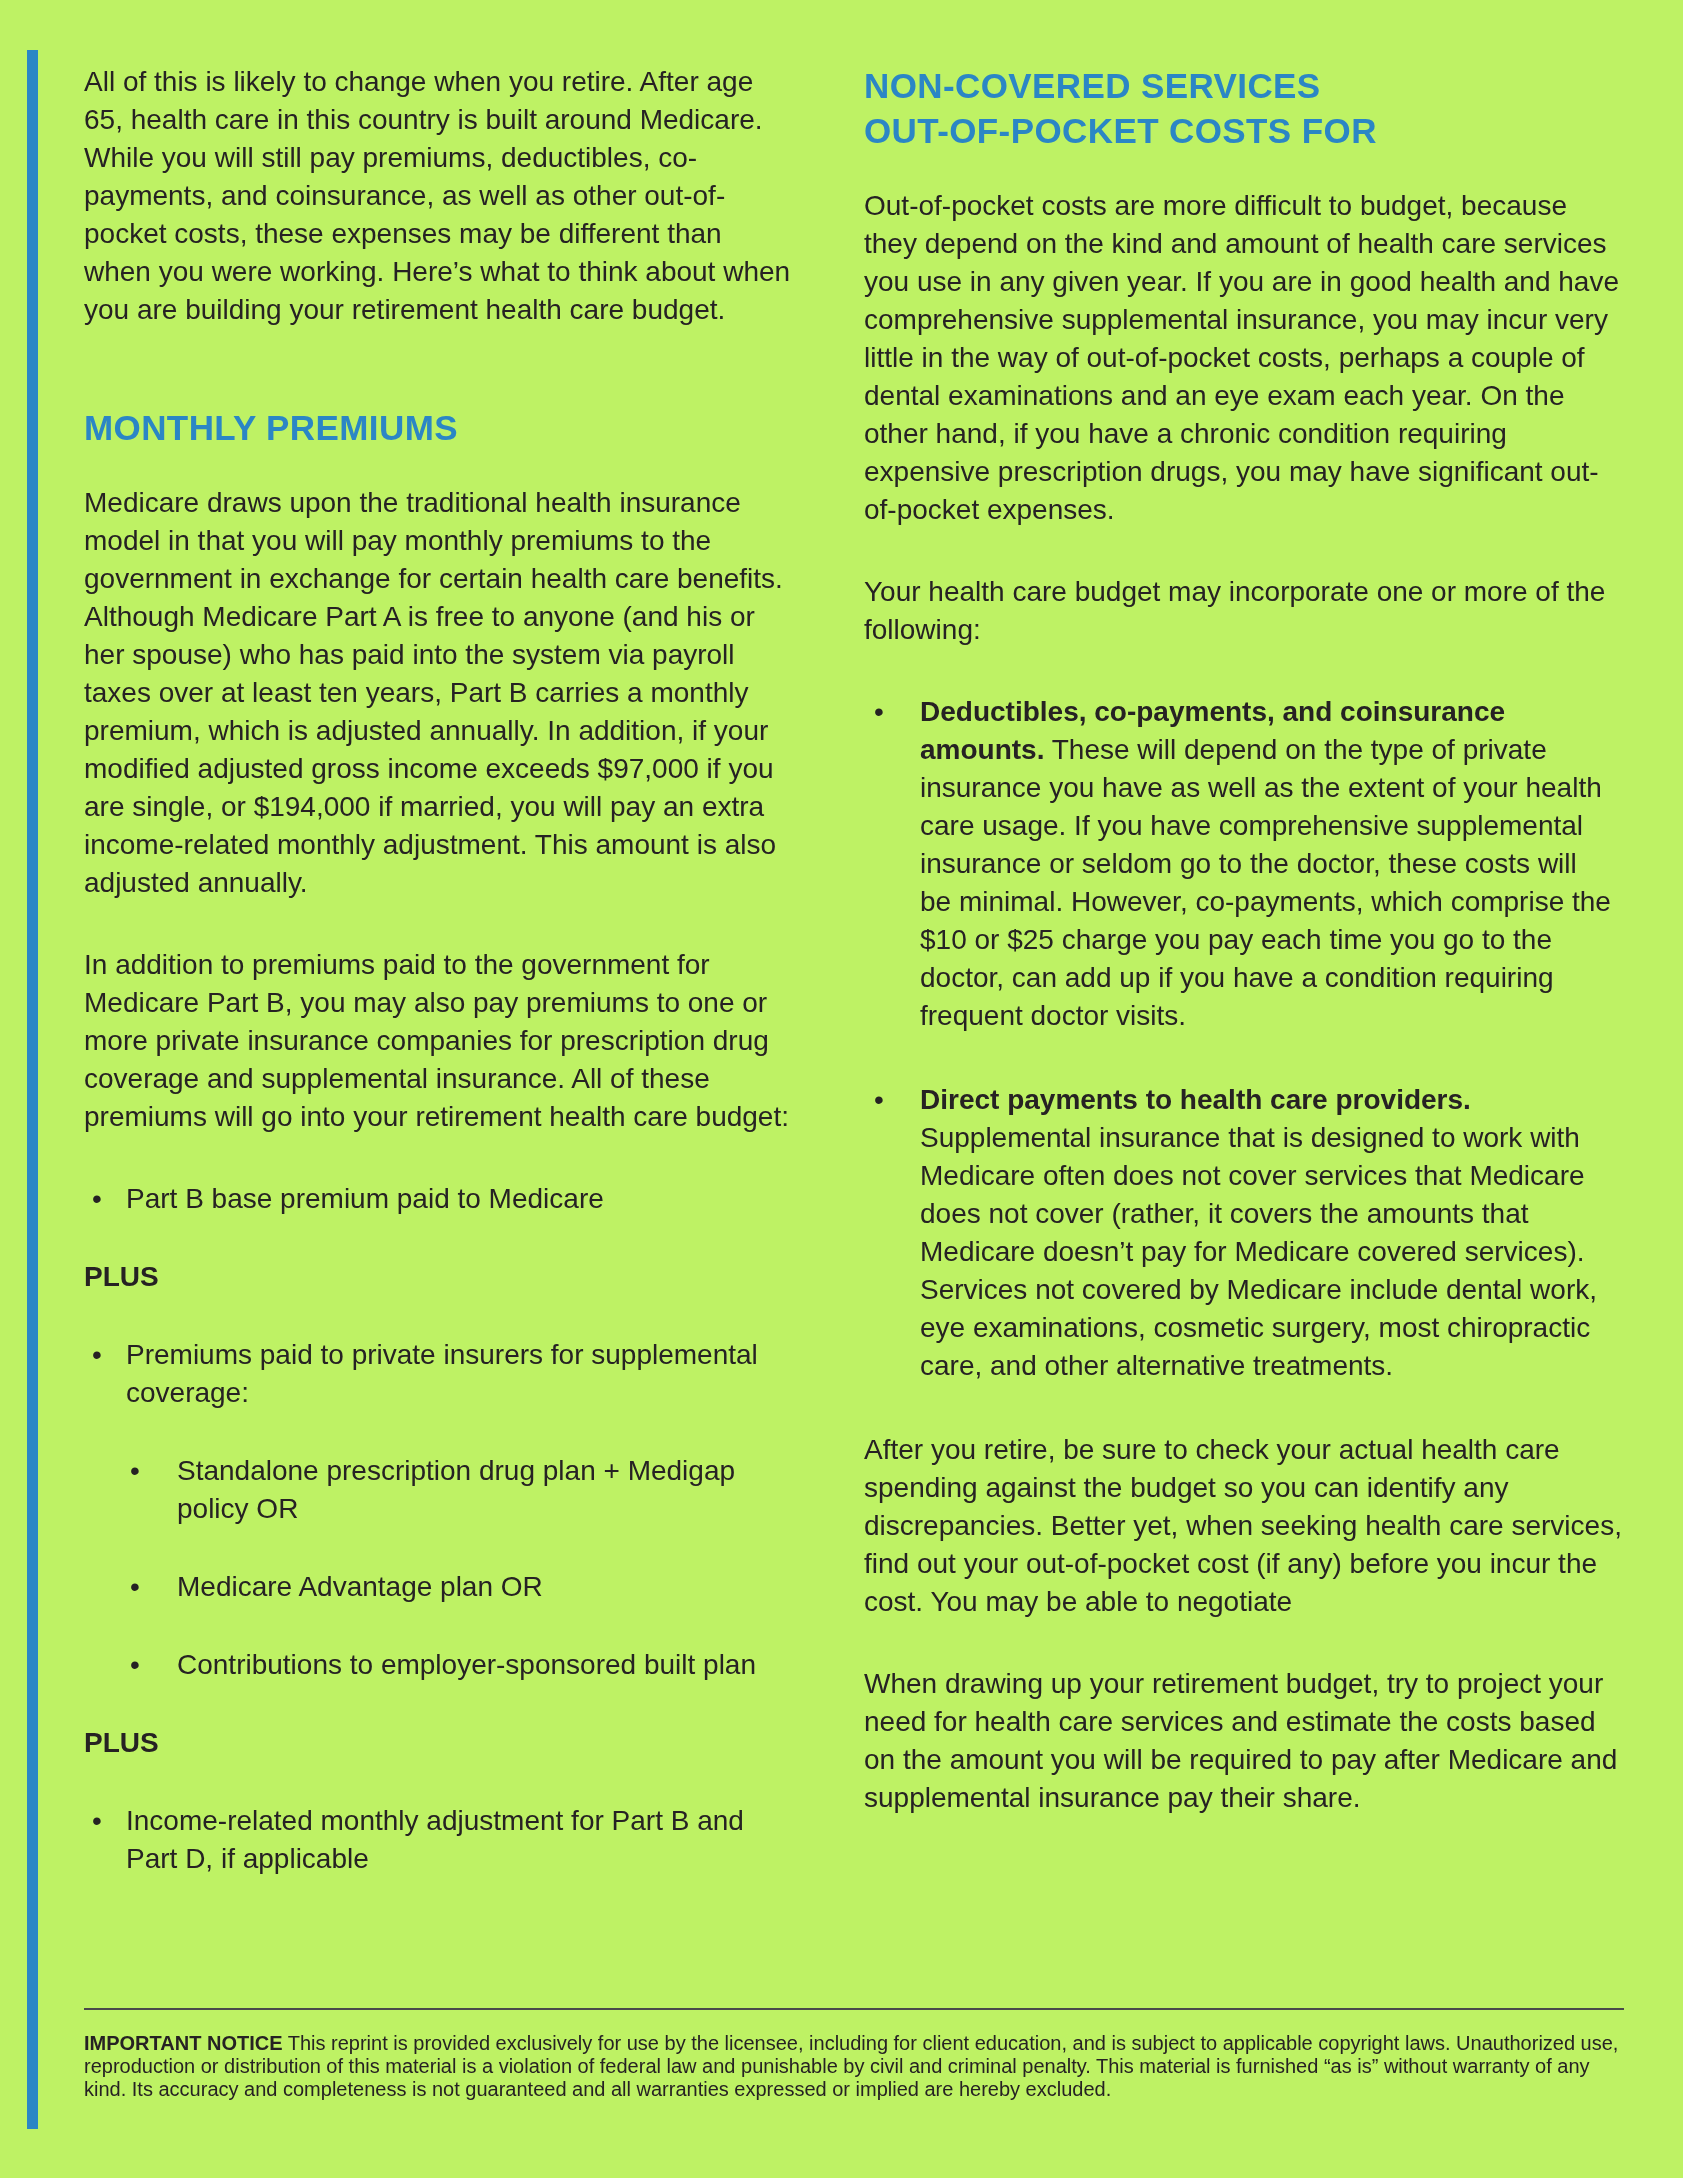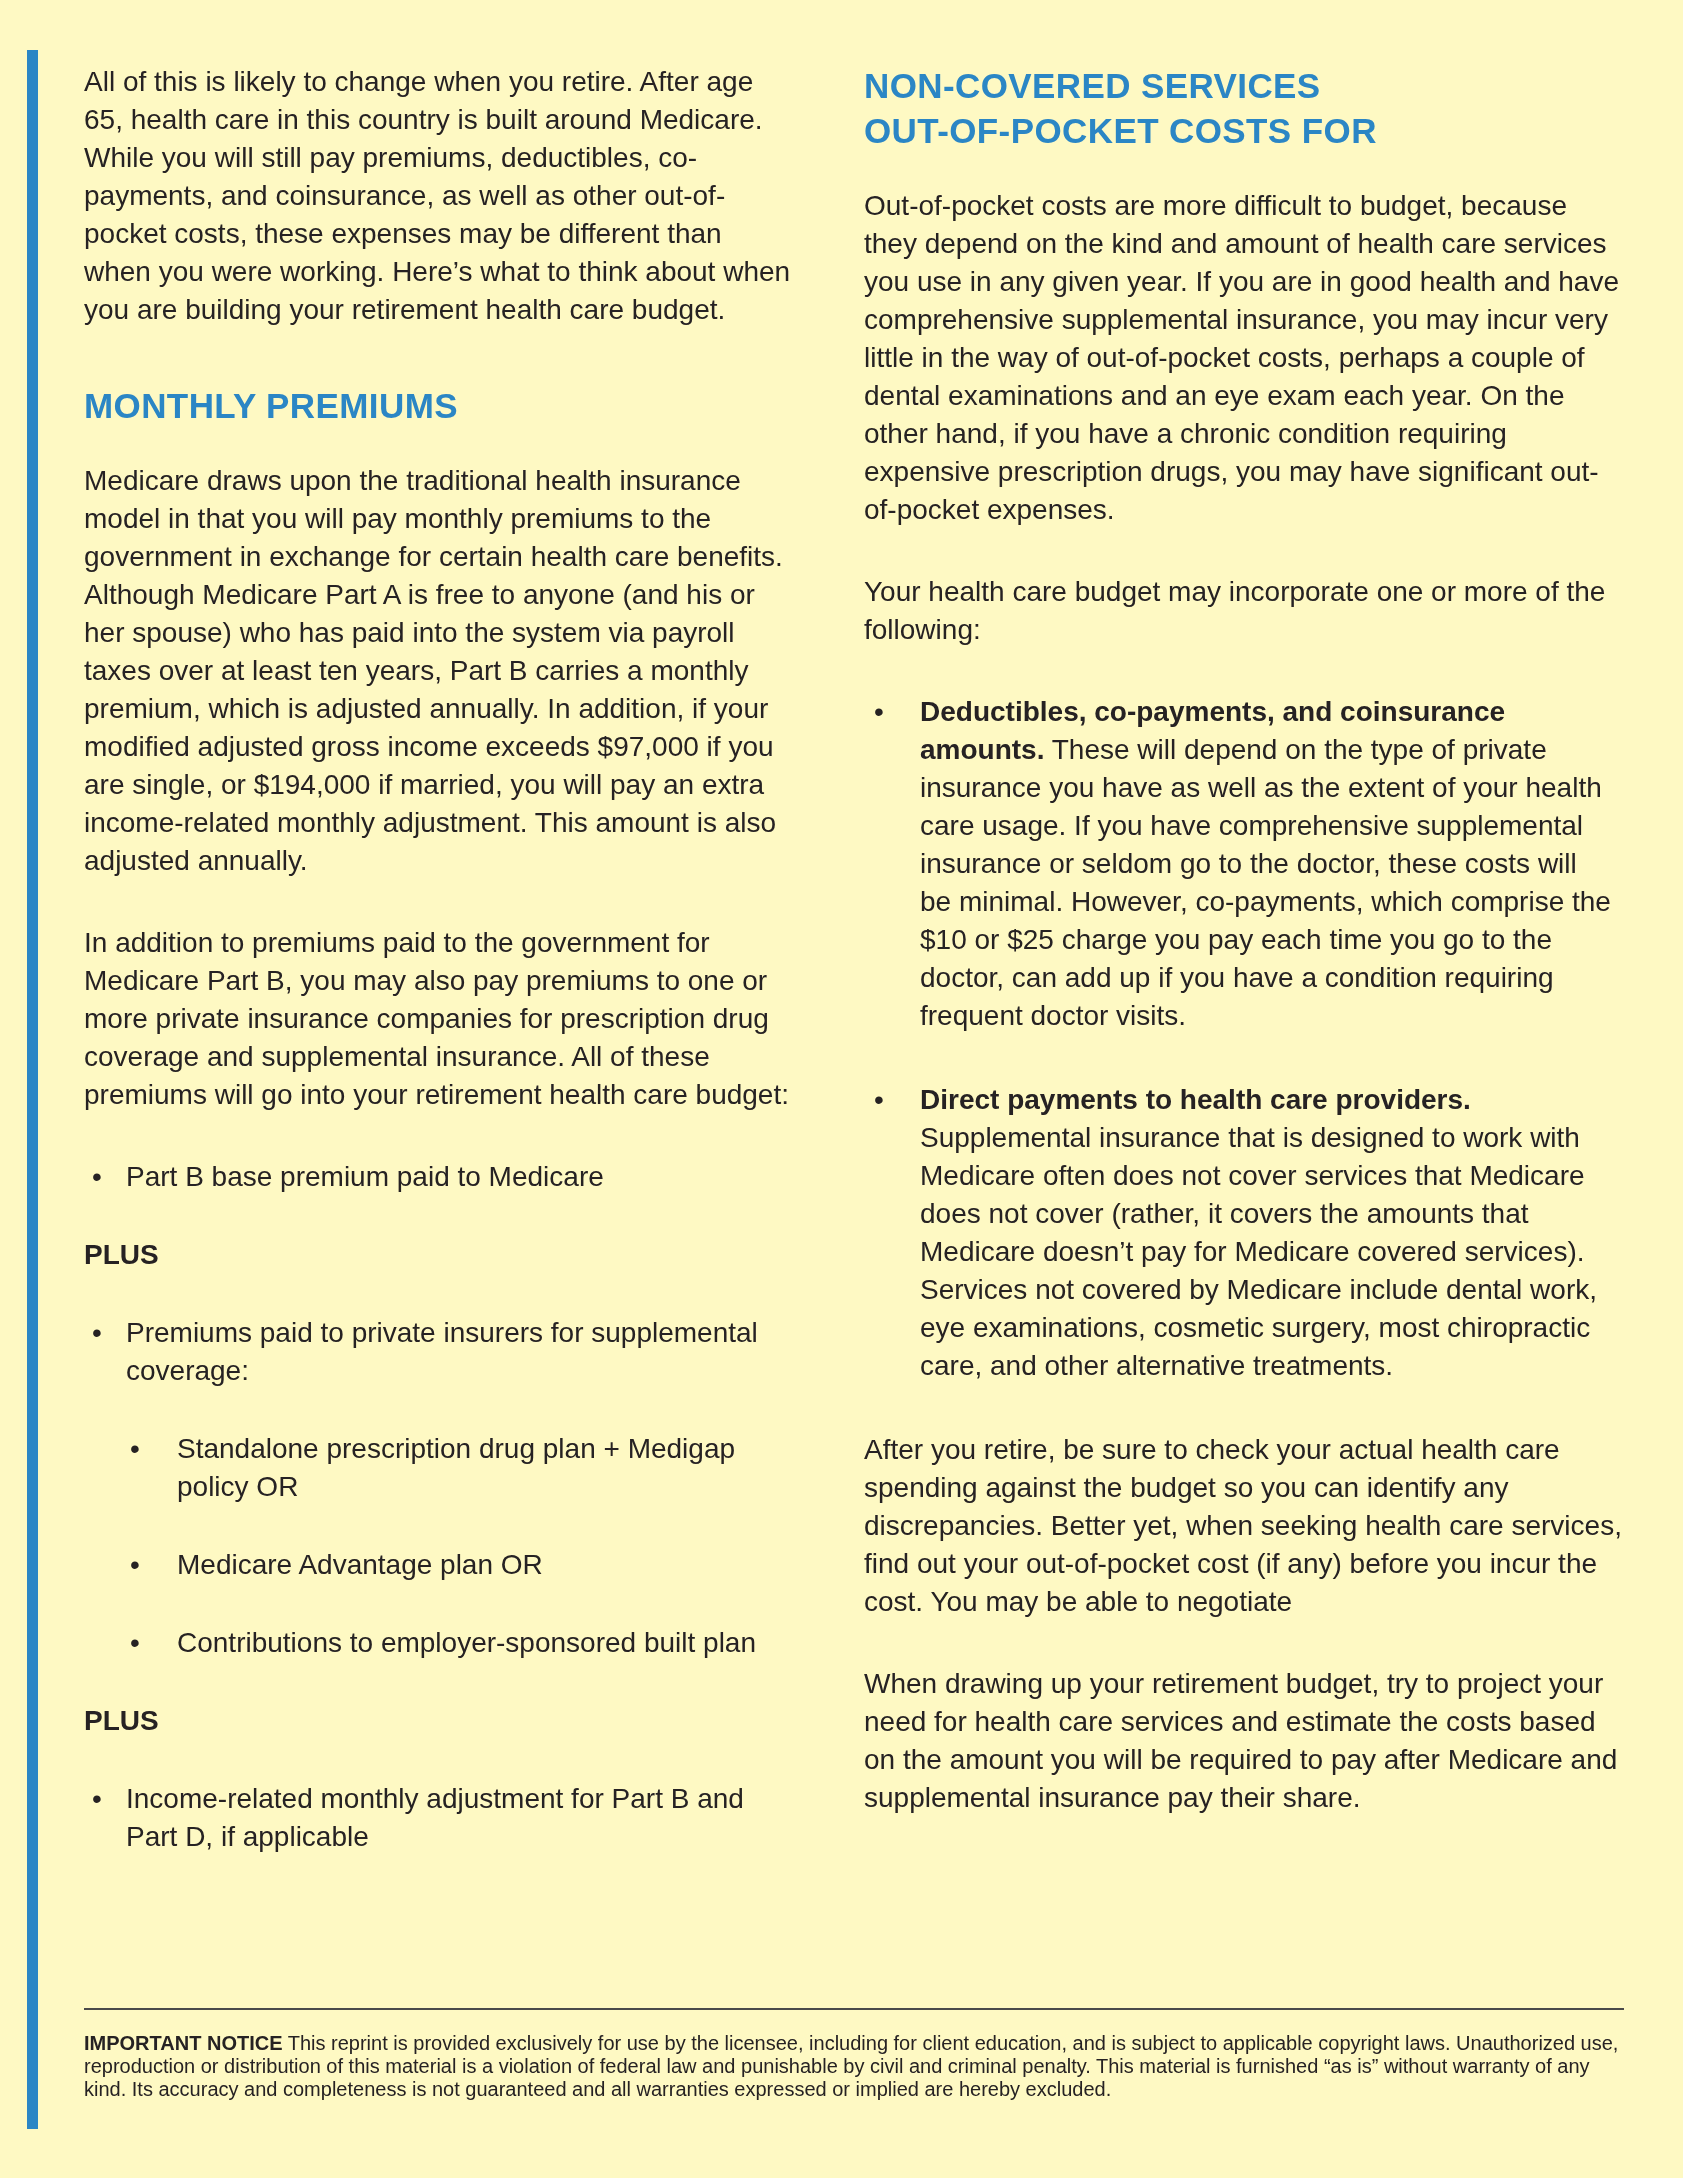--- a/index.html
+++ b/index.html
@@ -1,19 +1,19 @@
 <!DOCTYPE html>
 <html><head>
 <meta charset="utf-8">
 <style>
   html,body{margin:0;padding:0;background:#ffffff;}
   .page{
     position:relative;
     width:1683px;height:2178px;
-    background:#fef9c3;
+    background:#bef264;
     font-family:"Liberation Sans", sans-serif;
     color:#262223;
     overflow:hidden;
   }
   .accent-bar{
     position:absolute;
     left:27px;top:50px;
     width:11px;height:2079px;
     background:#2b86c5;
   }
@@ -28,21 +28,21 @@
   .col-right{flex:1 1 auto;min-width:0;}
   p{margin:0 0 44px 0;}
   .h1{
     color:#2b86c5;
     font-weight:bold;
     font-size:35px;
     line-height:45px;
     letter-spacing:0.4px;
     margin:0 0 34px 0;
   }
-  .h1-left{margin-top:54px;}
+  .h1-left{margin-top:76px;}
   .h1 .hline{display:block;}
   .plus{font-weight:bold;margin:0 0 40px 0;}
   .li{position:relative;margin:0 0 40px 0;}
   .li .dot{position:absolute;left:8px;top:0;}
   .li .li-text{display:block;padding-left:42px;margin:0;}
   .li2{position:relative;margin:0 0 40px 0;}
   .li2 .dot{position:absolute;left:46px;top:0;}
   .li2 .li-text{display:block;padding-left:79px;margin:14px;}
   .rli{position:relative;margin:0 0 46px 0;}
   .rli .dot{position:absolute;left:10px;top:0;}

